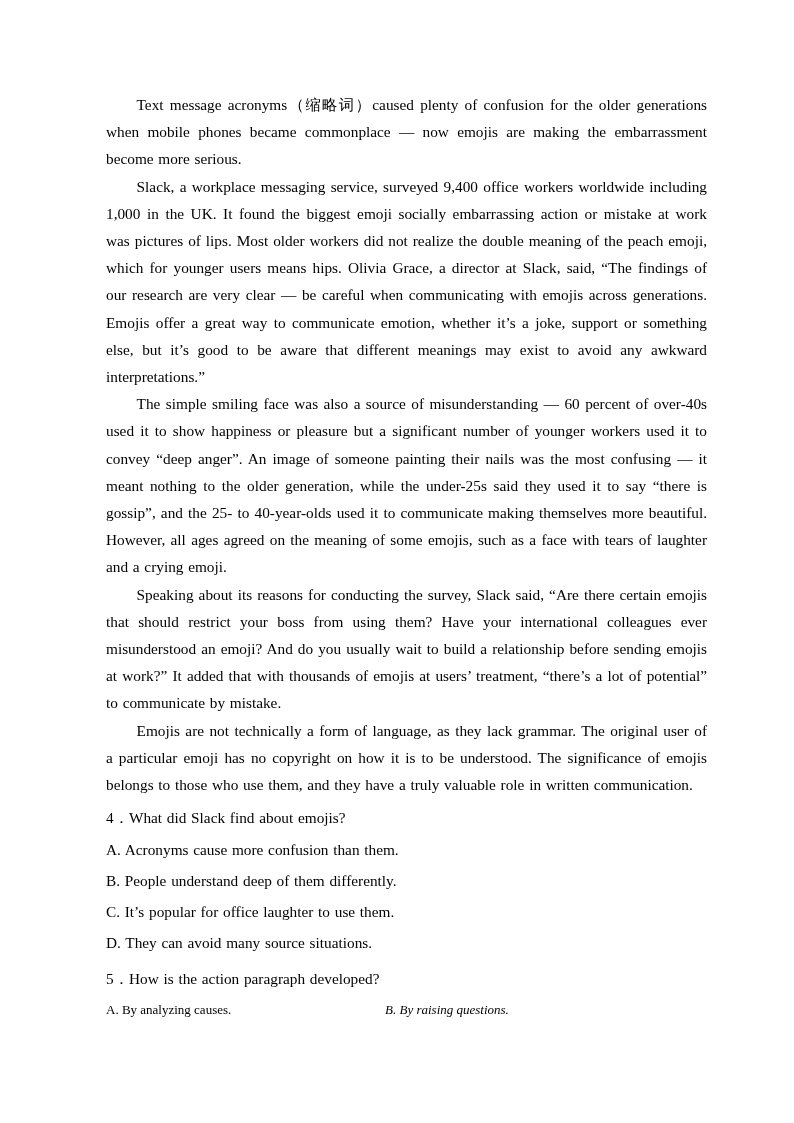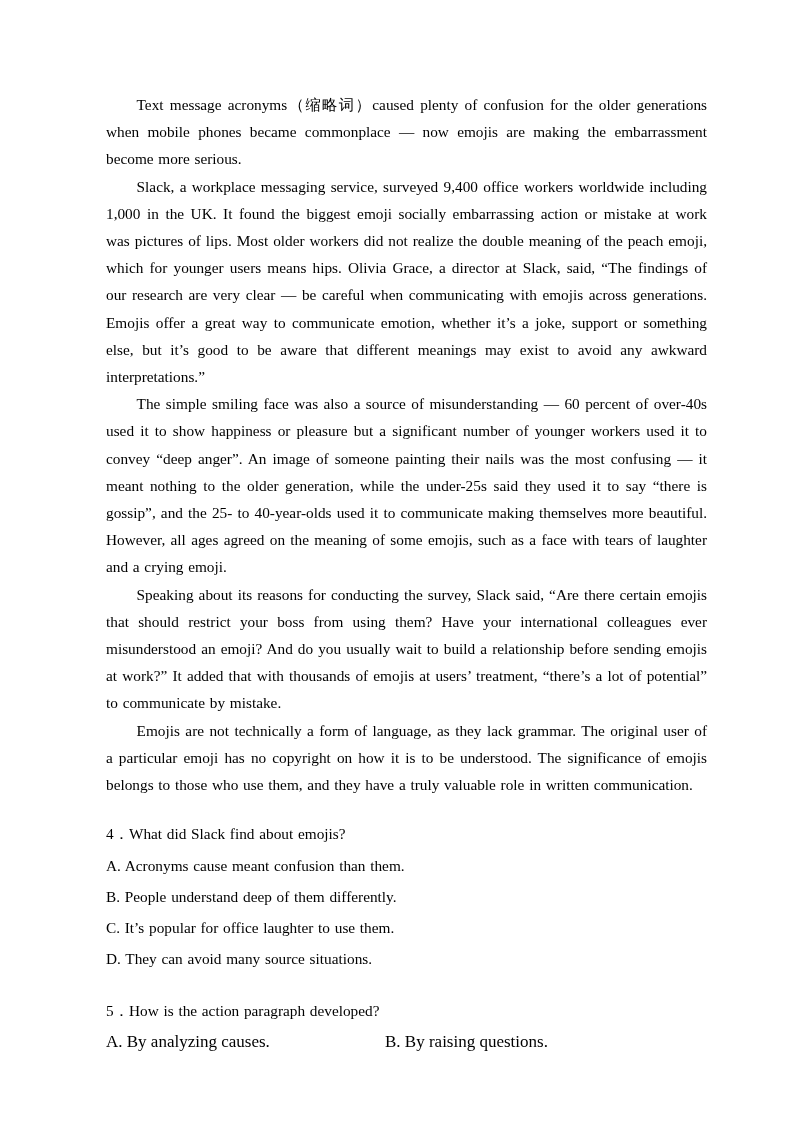--- a/index.html
+++ b/index.html
@@ -35,42 +35,43 @@
     line-height: 27.2px;
     text-align: justify;
     text-justify: inter-word;
     text-indent: 2em;
     margin: 0 0 0 0;
     word-spacing: 0.06em;
     hyphens: none;
   }
   
   .qblock {
-    margin-top: 20px;
+    margin-top: 4px;
   }
   .qline {
     font-size: 15.3px;
     line-height: 31.3px;
     text-align: left;
     text-indent: 0;
     word-spacing: 0.06em;
     white-space: pre-wrap;
   }
   .opt-row {
     position: relative;
-    font-size: 17px;
+    font-size: 13px;
     line-height: 31.3px;
     text-align: left;
     white-space: pre-wrap;
   }
   .opt-row .opt-b {
     position: absolute;
     left: 279px;
     top: 0;
     white-space: pre;
+    font-style: italic;
   }
 </style>
 </head>
 <body>
 
 <div class="page">
   <div class="content">
 
     <p class="para">Text message acronyms（缩略词）caused plenty of confusion for the older generations when mobile phones became commonplace — now emojis are making the embarrassment become more serious.</p>
 
@@ -78,21 +79,21 @@
 
     <p class="para">The simple smiling face was also a source of misunderstanding — 60 percent of over-40s used it to show happiness or pleasure but a significant number of younger workers used it to convey “deep anger”. An image of someone painting their nails was the most confusing — it meant nothing to the older generation, while the under-25s said they used it to say “there is gossip”, and the 25- to 40-year-olds used it to communicate making themselves more beautiful. However, all ages agreed on the meaning of some emojis, such as a face with tears of laughter and a crying emoji.</p>
 
     <p class="para">Speaking about its reasons for conducting the survey, Slack said, “Are there certain emojis that should restrict your boss from using them? Have your international colleagues ever misunderstood an emoji? And do you usually wait to build a relationship before sending emojis at work?” It added that with thousands of emojis at users’ treatment, “there’s a lot of potential” to communicate by mistake.</p>
 
     <p class="para">Emojis are not technically a form of language, as they lack grammar. The original user of a particular emoji has no copyright on how it is to be understood. The significance of emojis belongs to those who use them, and they have a truly valuable role in written communication.</p>
 
     <div class="qblock">
       <div class="qline"><span>4．</span><span>What did Slack find about emojis?</span></div>
 
-      <div class="qline">A. Acronyms cause meant confusion than them.</div>
+      <div class="qline">A. Acronyms cause more confusion than them.</div>
       <div class="qline">B. People understand deep of them differently.</div>
       <div class="qline">C. It’s popular for office laughter to use them.</div>
       <div class="qline">D. They can avoid many source situations.</div>
     </div>
 
     <div class="qblock">
       <div class="qline"><span>5．</span><span>How is the action paragraph developed?</span></div>
 
       <div class="opt-row"><span>A. By analyzing causes.</span><span class="opt-b">B. By raising questions.</span></div>
     </div>

